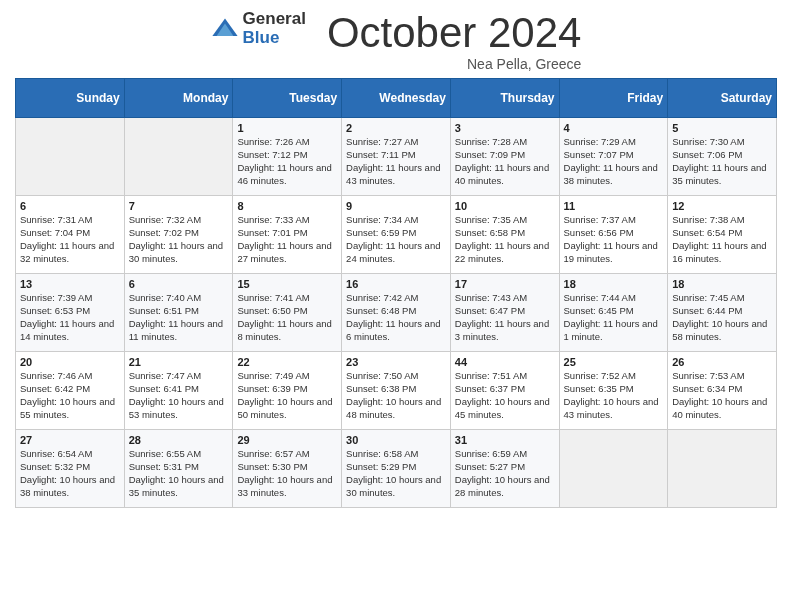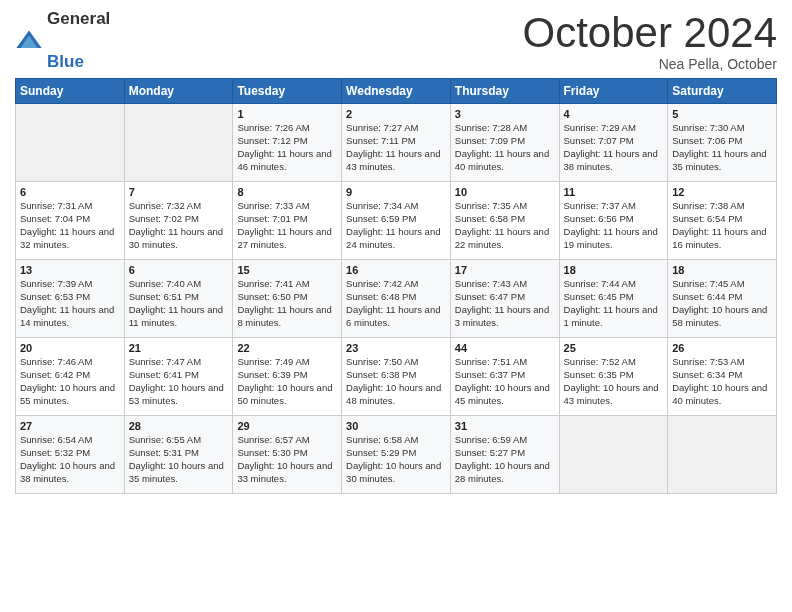--- a/index.html
+++ b/index.html
@@ -11,21 +11,21 @@
       overflow: hidden;
     }
     .page {
       width: 792px;
       min-height: 612px;
       padding: 10px 15px 10px 15px;
       background: #fff;
     }
     .header {
       display: flex;
-      justify-content: space-between;
+      justify-content: center;
       align-items: flex-start;
       margin-bottom: 6px;
       gap: 21px;
     }
     .logo {
       display: flex;
       align-items: center;
       gap: 4px;
     }
     .logo-text {
@@ -35,21 +35,20 @@
     }
     .logo-general {
       font-size: 17px;
       font-weight: bold;
       color: #333;
     }
     .logo-blue {
       font-size: 17px;
       font-weight: bold;
       color: #2a6db5;
-      margin-top: 24px;
     }
     .logo-icon {
       width: 28px;
       height: 28px;
     }
     .title-block {
       text-align: right;
     }
     .month-title {
       font-size: 42px;
@@ -64,22 +63,22 @@
     table {
       width: 100%;
       border-collapse: collapse;
       table-layout: fixed;
     }
     thead tr th {
       background: #2a6db5;
       color: #fff;
       font-size: 12px;
       font-weight: bold;
-      padding: 5px 4px;
-      text-align: left;
+      padding: 12px 4px;
+      text-align: right;
       border: 1px solid #1a5a9a;
     }
     tbody tr td {
       vertical-align: top;
       font-size: 10px;
       color: #333;
       padding: 4px 4px;
       border: 1px solid #ccc;
       height: 78px;
       background: #fff;
@@ -116,21 +115,21 @@
         <polygon points="20,5 38,30 2,30" fill="#2a6db5"></polygon>
         <polygon points="20,12 32,30 8,30" fill="#5a9fd4"></polygon>
       </svg>
       <div class="logo-text">
         <span class="logo-general">General</span>
         <span class="logo-blue">Blue</span>
       </div>
     </div>
     <div class="title-block">
       <div class="month-title">October 2024</div>
-      <div class="subtitle">Nea Pella, October</div>
+      <div class="subtitle">Nea Pella, Greece</div>
     </div>
   </div>
 
   <table>
     <thead>
       <tr>
         <th>Sunday</th>
         <th>Monday</th>
         <th>Tuesday</th>
         <th>Wednesday</th>

